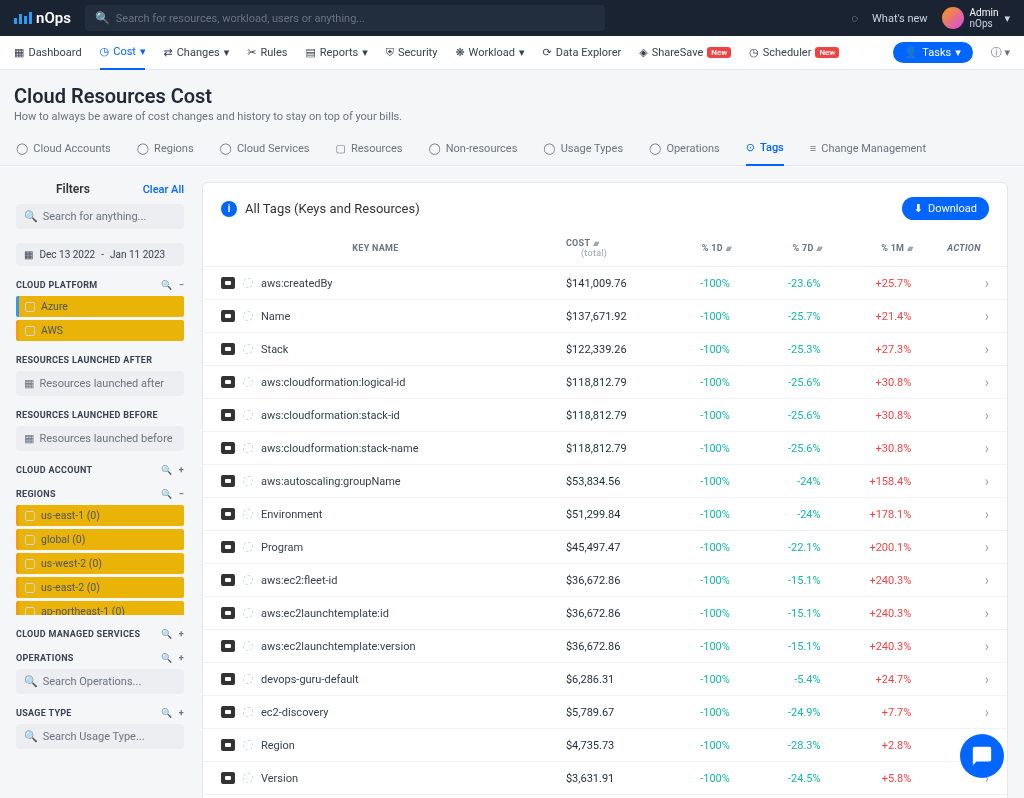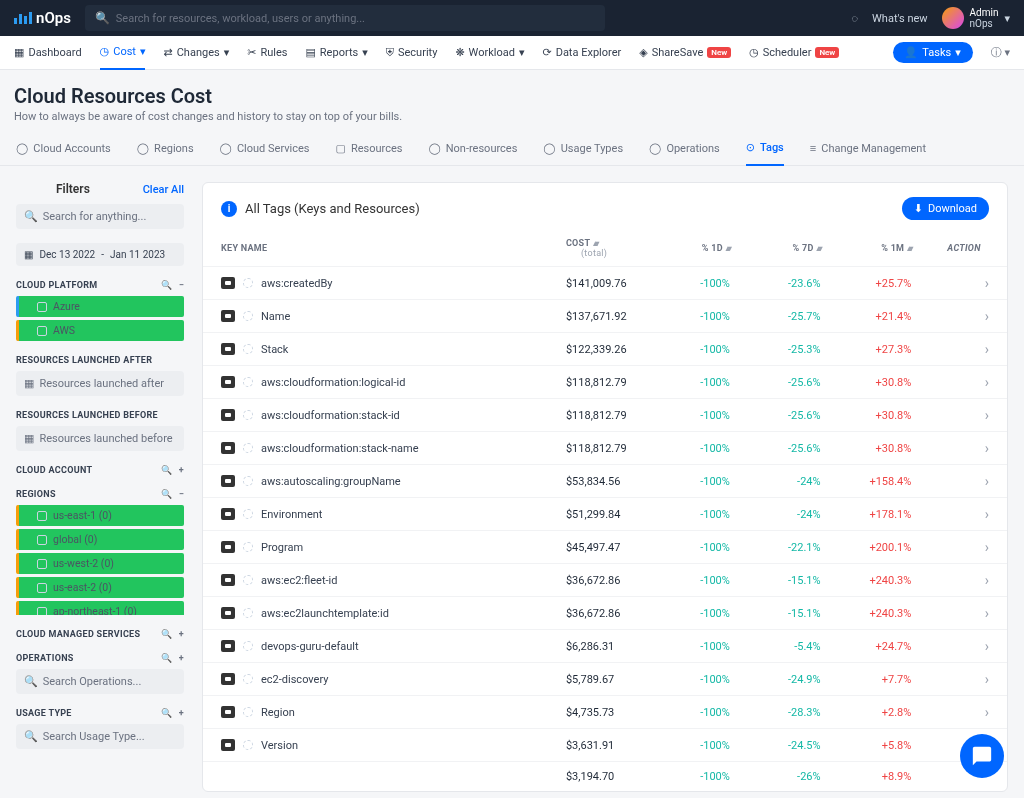--- a/index.html
+++ b/index.html
@@ -41,21 +41,21 @@
 
 .filters { width: 168px; flex-shrink: 0; }
 .filters-head { display: flex; justify-content: space-between; align-items: center; margin-bottom: 8px; padding-left: 40px; }
 .filters-title { font-weight: 600; font-size: 12px; }
 .clear-all { color: #0066ff; font-size: 11px; font-weight: 500; cursor: pointer; }
 .filter-search, .filter-input { background: #eceef1; border: none; border-radius: 4px; padding: 6px 8px; width: 100%; font-size: 11px; color: #6b7280; display: flex; align-items: center; gap: 5px; }
 .date-range { background: #eceef1; border-radius: 4px; padding: 6px 8px; font-size: 10px; color: #374151; display: flex; align-items: center; gap: 6px; margin-top: 14px; }
 .filter-section { margin-top: 14px; }
 .filter-sec-head { display: flex; justify-content: space-between; align-items: center; font-size: 9px; font-weight: 700; color: #374151; letter-spacing: 0.3px; margin-bottom: 6px; }
 .filter-sec-icons { display: flex; gap: 6px; color: #6b7280; }
-.filter-item { display: flex; align-items: center; gap: 6px; padding: 4px 18px; font-size: 10.5px; color: #4b5563; background: #22c55e; border-left: 3px solid transparent; border-radius: 2px; margin-bottom: 3px; }
+.filter-item { display: flex; align-items: center; gap: 6px; padding: 4px 6px; font-size: 10.5px; color: #4b5563; background: #eab308; border-left: 3px solid transparent; border-radius: 2px; margin-bottom: 3px; }
 .filter-item.azure { border-left-color: #2c9bf0; }
 .filter-item.aws { border-left-color: #f59e0b; }
 .filter-item.region { border-left-color: #f59e0b; }
 .cbox { width: 10px; height: 10px; border: 1px solid #cbd5e1; border-radius: 2px; flex-shrink: 0; }
 
 
 .panel { flex: 1; background: #fff; border-radius: 6px; border: 1px solid #e5e7eb; padding: 0; }
 .panel-head { display: flex; align-items: center; justify-content: space-between; padding: 14px 18px 10px; }
 .panel-title-wrap { display: flex; align-items: center; gap: 8px; }
 .info-circle { width: 16px; height: 16px; border-radius: 50%; background: #0066ff; color: #fff; display: flex; align-items: center; justify-content: center; font-size: 10px; font-weight: 700; }
@@ -76,21 +76,21 @@
 .action-cell { text-align: right; color: #9ca3af; }
 .chev { font-size: 14px; }
 
 .th-right { text-align: right; }
 .sort-arrows { font-size: 8px; color: #9ca3af; margin-left: 3px; letter-spacing: -2px; }
 
 
 .chat-fab { position: fixed; bottom: 20px; right: 20px; width: 44px; height: 44px; border-radius: 50%; background: #0066ff; display: flex; align-items: center; justify-content: center; }
 .chat-fab svg { fill: #fff; width: 22px; height: 22px; }
 
-.col-key { width: 38%; }
+.col-key { width: 38%; text-align: center; }
 .col-cost { width: 12%; }
 .col-pct { width: 10%; text-align: right; }
 .col-action { width: 8%; font-style: italic; }
 .region-list { max-height: 110px; overflow: hidden; position: relative; }
 </style>
 </head>
 <body>
 
 <div class="topbar">
   <div class="logo">
@@ -533,20 +533,34 @@
             <td class="th-right pct-neg-teal">-100%</td>
             <td class="th-right pct-neg-teal">-15.1%</td>
             <td class="th-right pct-red">+240.3%</td>
             <td class="action-cell"><span class="chev">›</span></td>
           </tr>
           <tr>
             <td>
               <div class="keycell">
                 <span class="keyicon"></span>
                 <span class="smallcircle"></span>
+                <span>aws:ec2launchtemplate:version</span>
+              </div>
+            </td>
+            <td class="cost">$36,672.86</td>
+            <td class="th-right pct-neg-teal">-100%</td>
+            <td class="th-right pct-neg-teal">-15.1%</td>
+            <td class="th-right pct-red">+240.3%</td>
+            <td class="action-cell"><span class="chev">›</span></td>
+          </tr>
+          <tr>
+            <td>
+              <div class="keycell">
+                <span class="keyicon"></span>
+                <span class="smallcircle"></span>
                 <span>devops-guru-default</span>
               </div>
             </td>
             <td class="cost">$6,286.31</td>
             <td class="th-right pct-neg-teal">-100%</td>
             <td class="th-right pct-neg-teal">-5.4%</td>
             <td class="th-right pct-red">+24.7%</td>
             <td class="action-cell"><span class="chev">›</span></td>
           </tr>
           <tr>

